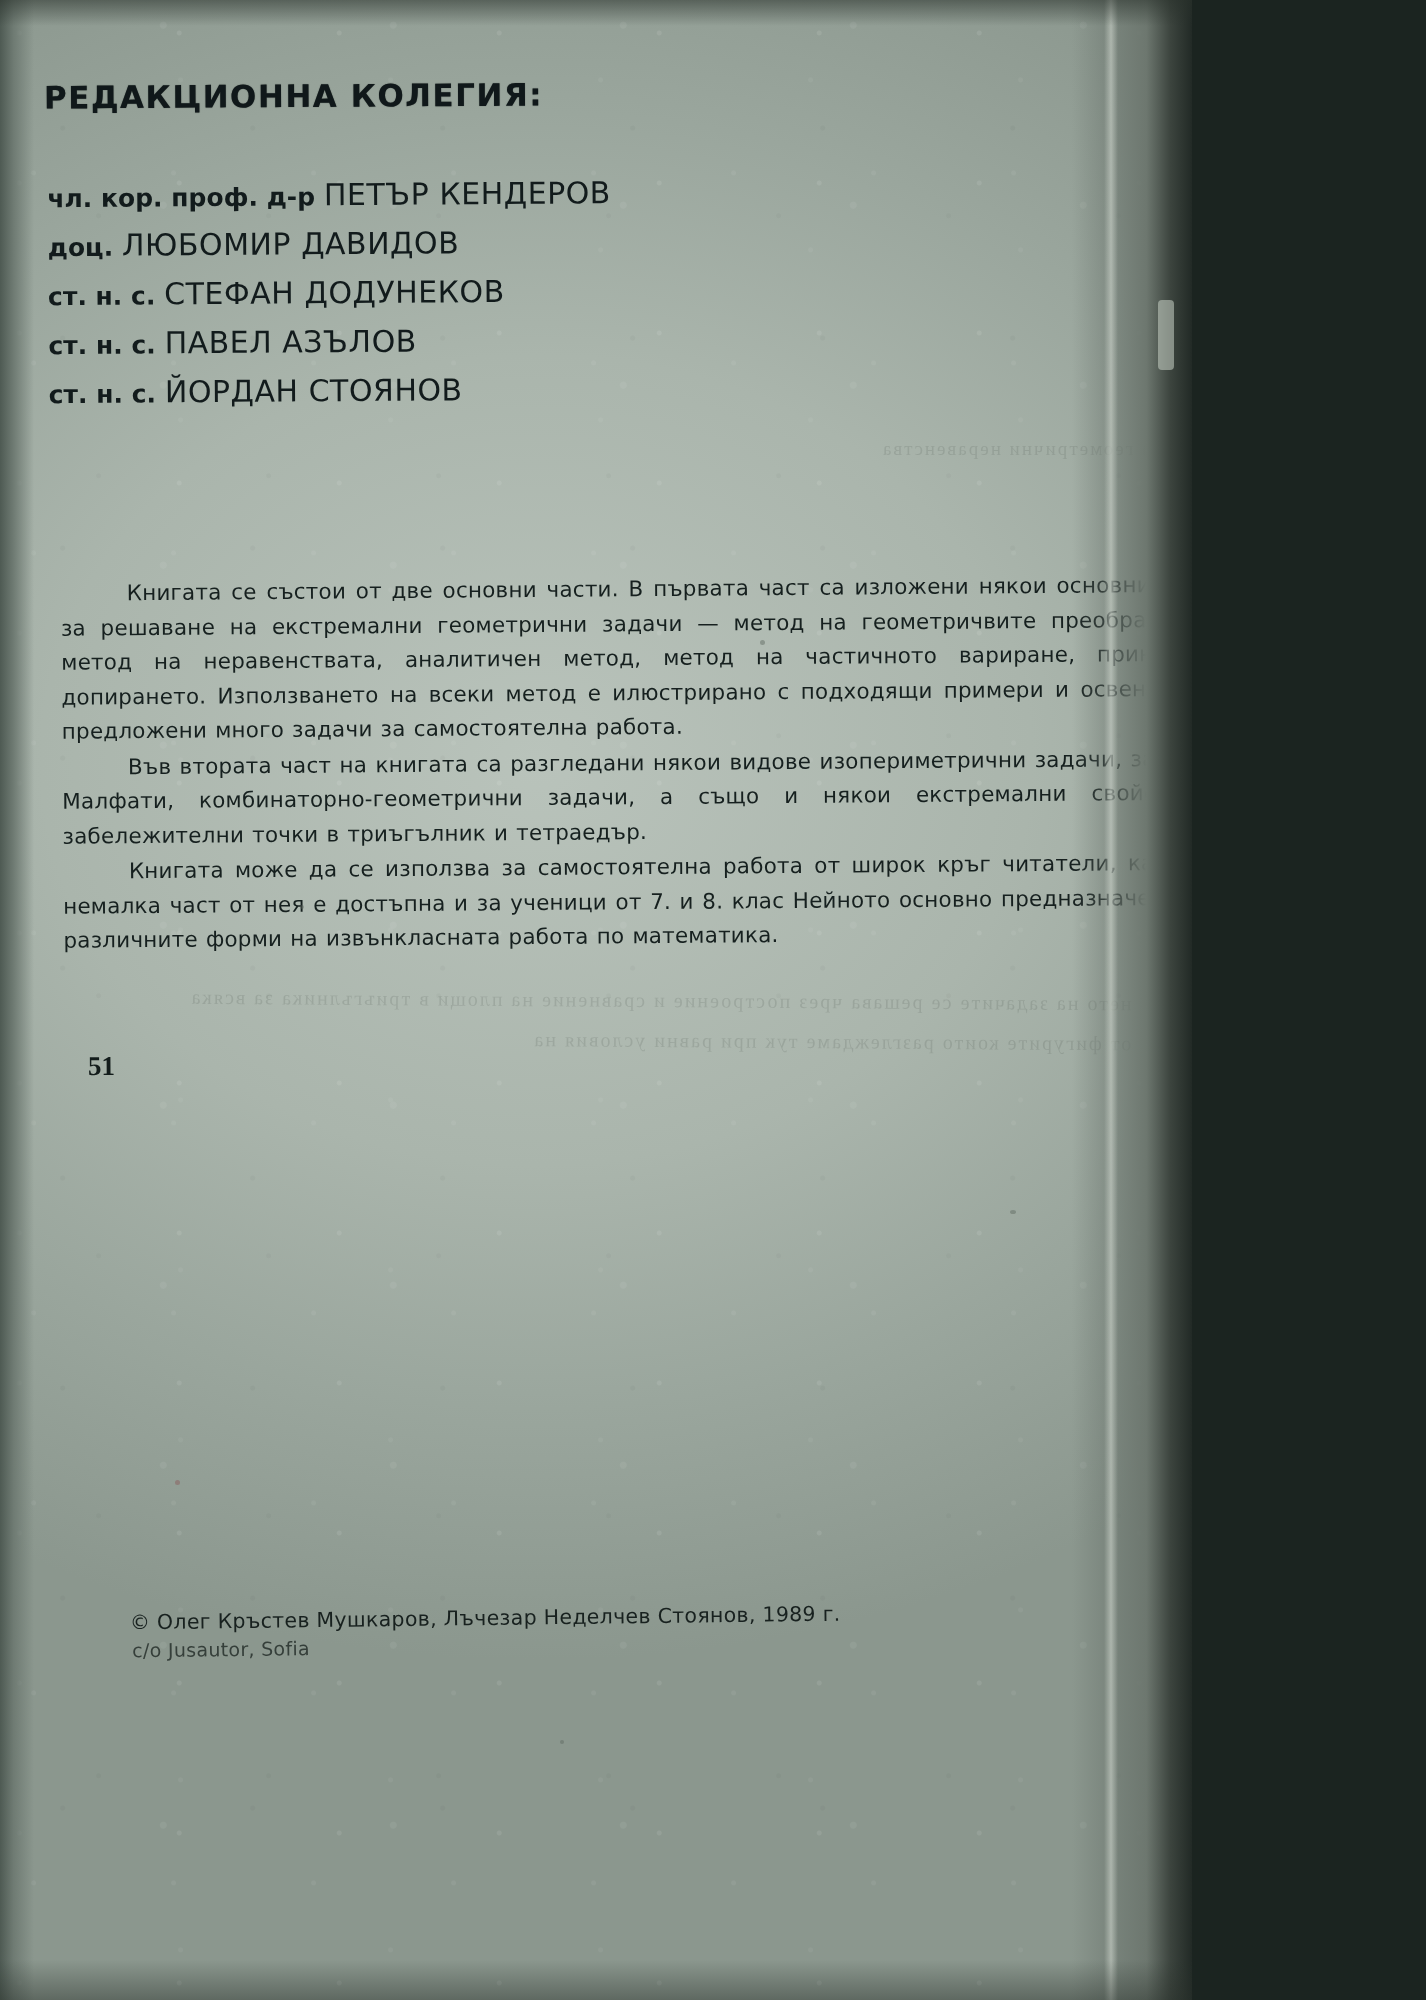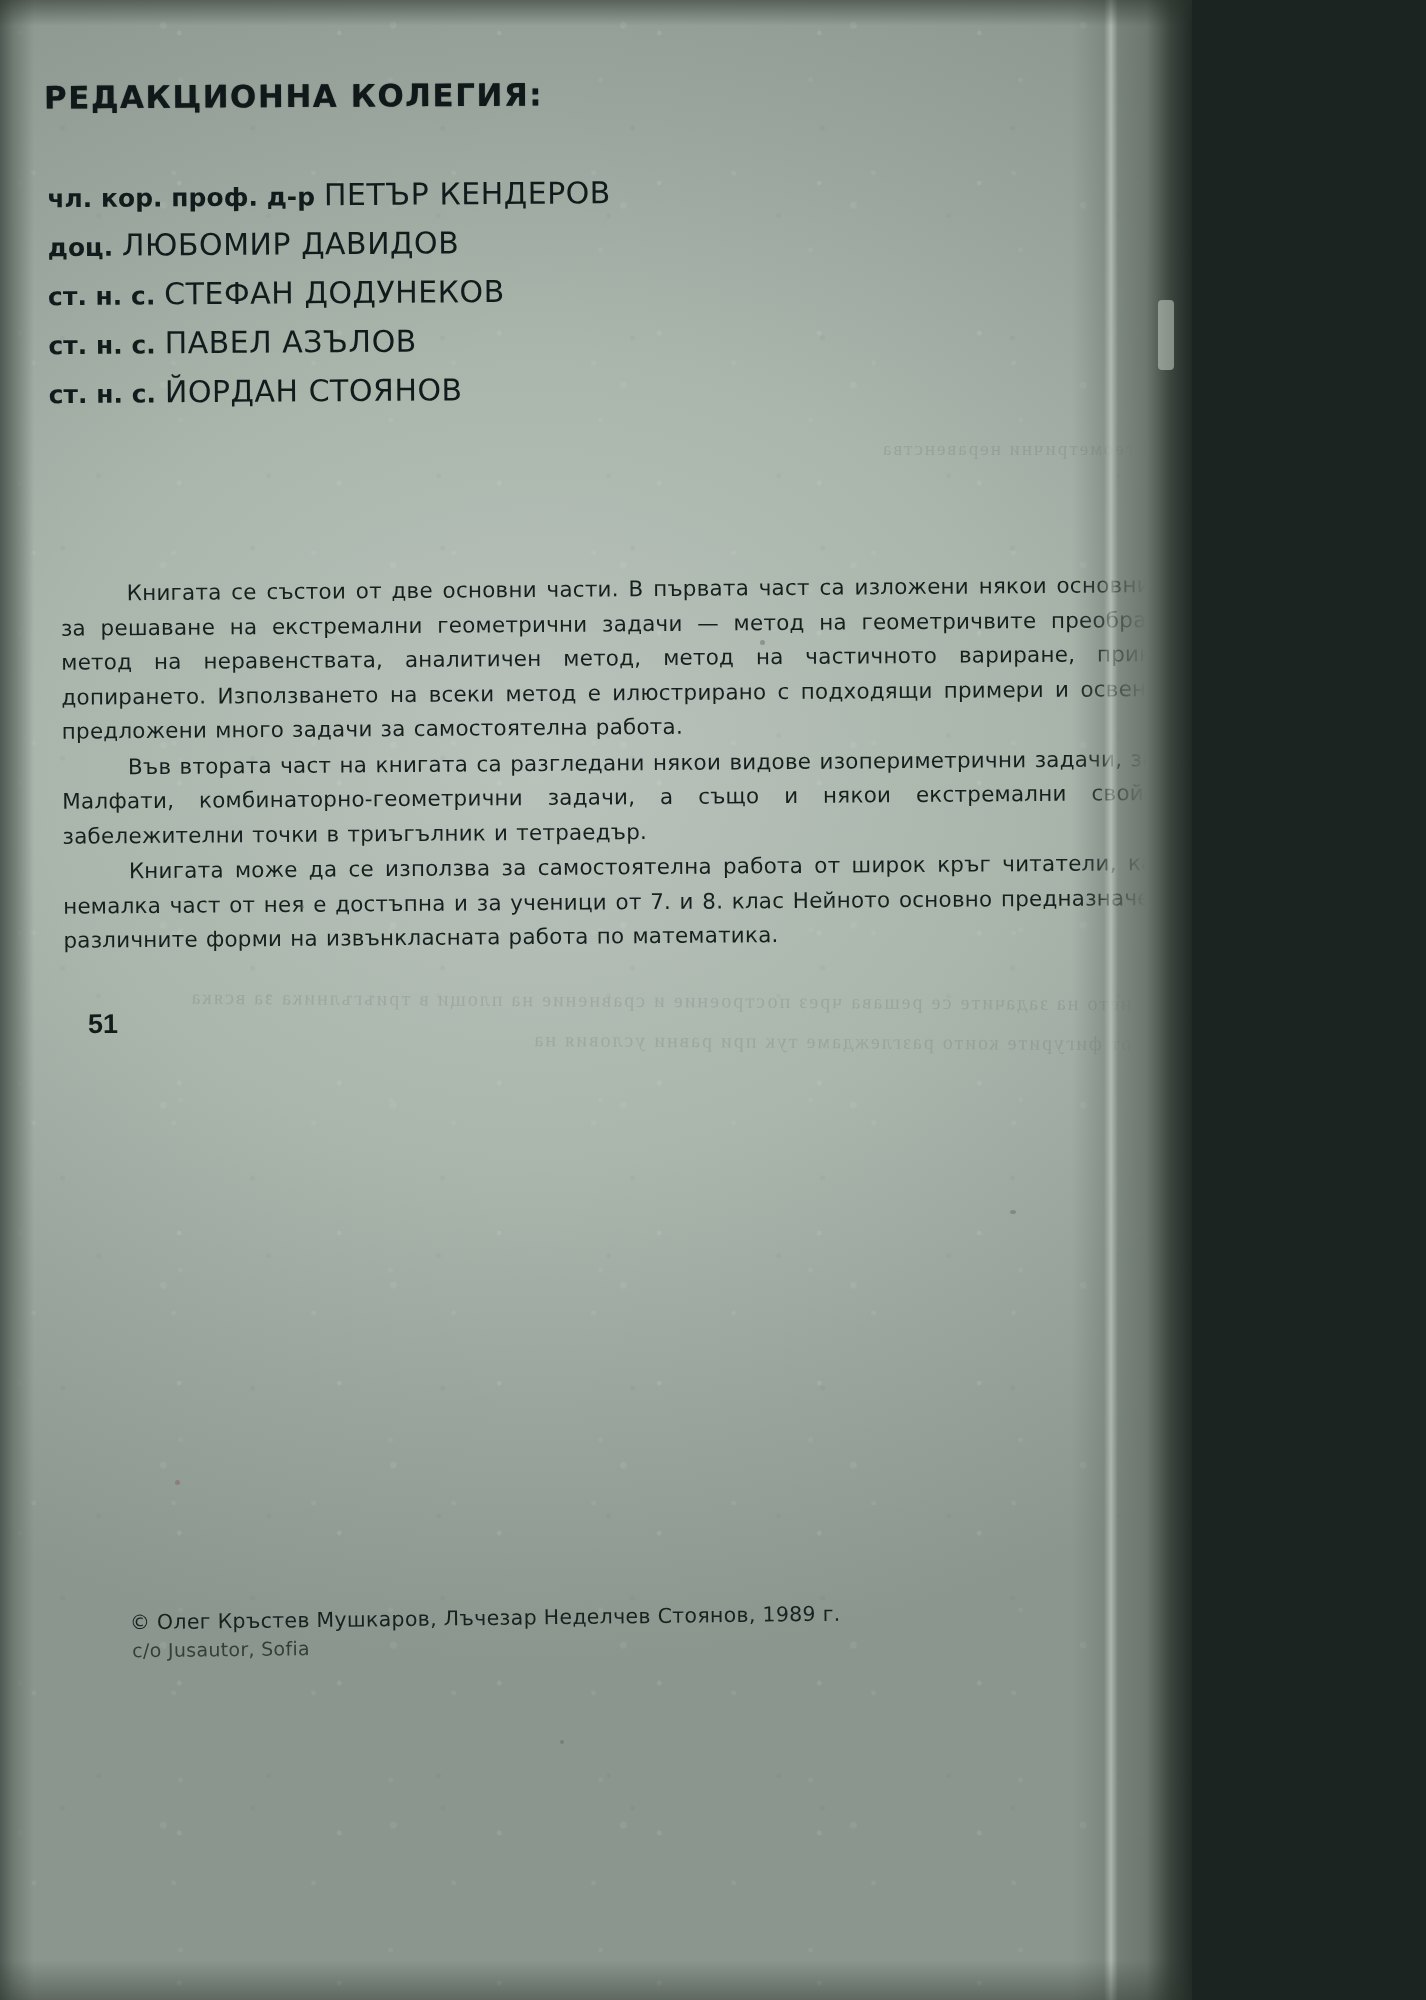--- a/index.html
+++ b/index.html
@@ -164,22 +164,22 @@
     color: #16201f;
     text-align: justify;
     text-indent: 66px;
     letter-spacing: .2px;
     word-spacing: 1px;
   }
   .annot p + p { margin-top: 1px; }
 
   .page-number {
     position: absolute;
-    left: 88px; top: 1009px;
-    font-family: Liberation Sans, sans-serif;
+    left: 88px; top: 1051px;
+    font-family: Liberation Serif, serif;
     font-weight: bold;
     font-size: 27px;
     color: #131c1b;
     transform: rotate(-0.4deg);
   }
 
   .copyright {
     position: absolute;
     left: 130px; top: 1606px;
     transform: rotate(-0.7deg);

